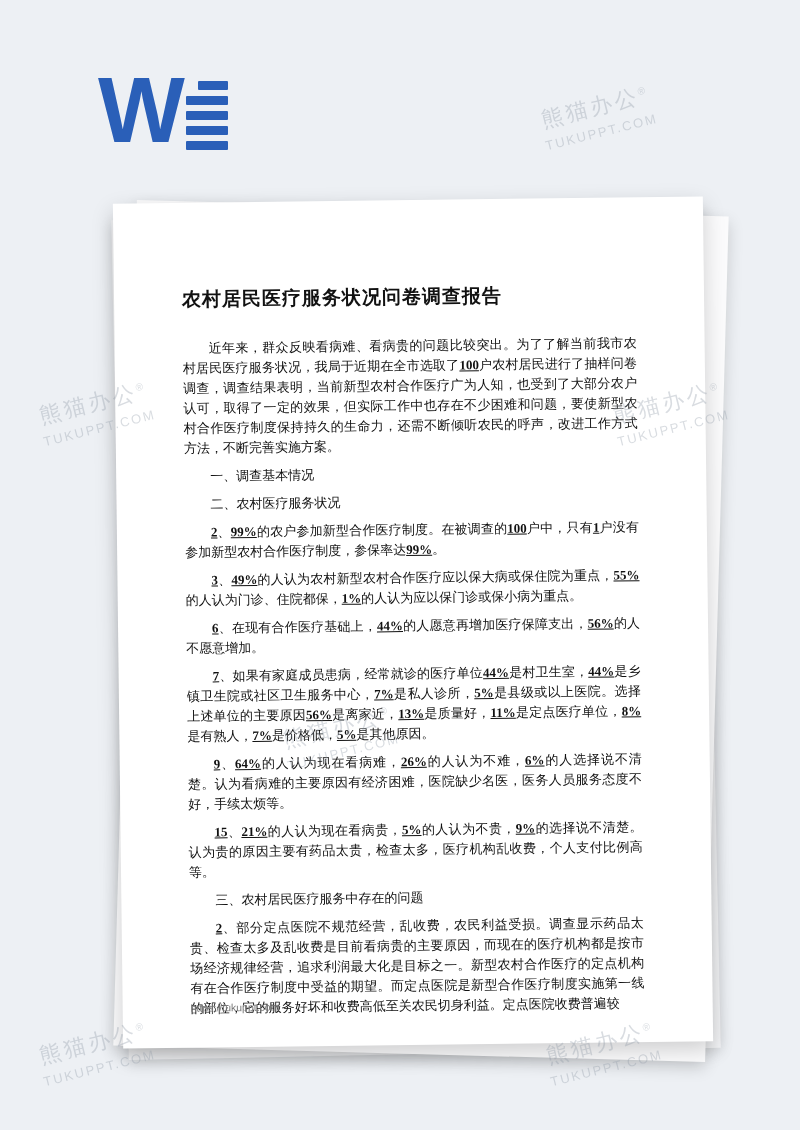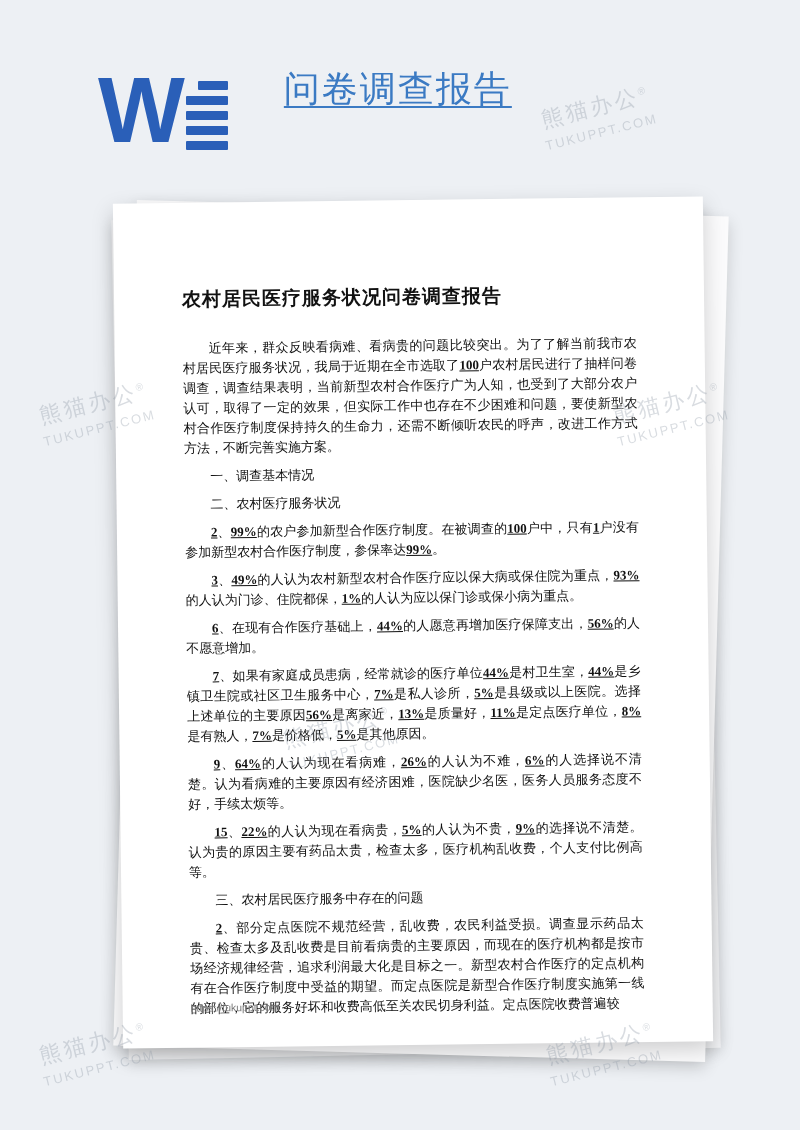--- a/index.html
+++ b/index.html
@@ -68,39 +68,38 @@
     <span class="w">W</span>
     <span class="lines">
       <i></i>
         <i></i>
         <i></i>
         <i></i>
         <i></i>
     </span>
   </div>
   <div class="page-title">
-    <span>问卷调查报告</span>
   </div>
 </div>
 
 <div class="sheet sheet-back2"></div>
 <div class="sheet sheet-back1"></div>
 
 <div class="sheet paper">
   <h1 class="doc-title">农村居民医疗服务状况问卷调查报告</h1>
 
   <p class="para">近年来，群众反映看病难、看病贵的问题比较突出。为了了解当前我市农村居民医疗服务状况，我局于近期在全市选取了<b>100</b>户农村居民进行了抽样问卷调查，调查结果表明，当前新型农村合作医疗广为人知，也受到了大部分农户认可，取得了一定的效果，但实际工作中也存在不少困难和问题，要使新型农村合作医疗制度保持持久的生命力，还需不断倾听农民的呼声，改进工作方式方法，不断完善实施方案。</p>
   <p class="para">一、调查基本情况</p>
   <p class="para">二、农村医疗服务状况</p>
   <p class="para"><b>2</b>、<b>99%</b>的农户参加新型合作医疗制度。在被调查的<b>100</b>户中，只有<b>1</b>户没有参加新型农村合作医疗制度，参保率达<b>99%</b>。</p>
-  <p class="para"><b>3</b>、<b>49%</b>的人认为农村新型农村合作医疗应以保大病或保住院为重点，<b>93%</b>的人认为门诊、住院都保，<b>1%</b>的人认为应以保门诊或保小病为重点。</p>
+  <p class="para"><b>3</b>、<b>49%</b>的人认为农村新型农村合作医疗应以保大病或保住院为重点，<b>55%</b>的人认为门诊、住院都保，<b>1%</b>的人认为应以保门诊或保小病为重点。</p>
   <p class="para"><b>6</b>、在现有合作医疗基础上，<b>44%</b>的人愿意再增加医疗保障支出，<b>56%</b>的人不愿意增加。</p>
   <p class="para"><b>7</b>、如果有家庭成员患病，经常就诊的医疗单位<b>44%</b>是村卫生室，<b>44%</b>是乡镇卫生院或社区卫生服务中心，<b>7%</b>是私人诊所，<b>5%</b>是县级或以上医院。选择上述单位的主要原因<b>56%</b>是离家近，<b>13%</b>是质量好，<b>11%</b>是定点医疗单位，<b>8%</b>是有熟人，<b>7%</b>是价格低，<b>5%</b>是其他原因。</p>
   <p class="para"><b>9</b>、<b>64%</b>的人认为现在看病难，<b>26%</b>的人认为不难，<b>6%</b>的人选择说不清楚。认为看病难的主要原因有经济困难，医院缺少名医，医务人员服务态度不好，手续太烦等。</p>
-  <p class="para"><b>15</b>、<b>22%</b>的人认为现在看病贵，<b>5%</b>的人认为不贵，<b>9%</b>的选择说不清楚。认为贵的原因主要有药品太贵，检查太多，医疗机构乱收费，个人支付比例高等。</p>
+  <p class="para"><b>15</b>、<b>21%</b>的人认为现在看病贵，<b>5%</b>的人认为不贵，<b>9%</b>的选择说不清楚。认为贵的原因主要有药品太贵，检查太多，医疗机构乱收费，个人支付比例高等。</p>
   <p class="para">三、农村居民医疗服务中存在的问题</p>
   <p class="para"><b>2</b>、部分定点医院不规范经营，乱收费，农民利益受损。调查显示药品太贵、检查太多及乱收费是目前看病贵的主要原因，而现在的医疗机构都是按市场经济规律经营，追求利润最大化是目标之一。新型农村合作医疗的定点机构有在合作医疗制度中受益的期望。而定点医院是新型合作医疗制度实施第一线的部位，它的服务好坏和收费高低至关农民切身利益。定点医院收费普遍较</p>
 
   <div class="paper-footer">https://tukuppt.com</div>
 </div>
 
 <div class="wm" style="left:540px;top:92px">
   <span class="wm-brand"><span>熊猫办公</span><sup>®</sup></span>
   <span class="wm-site">TUKUPPT.COM</span>
 </div>

